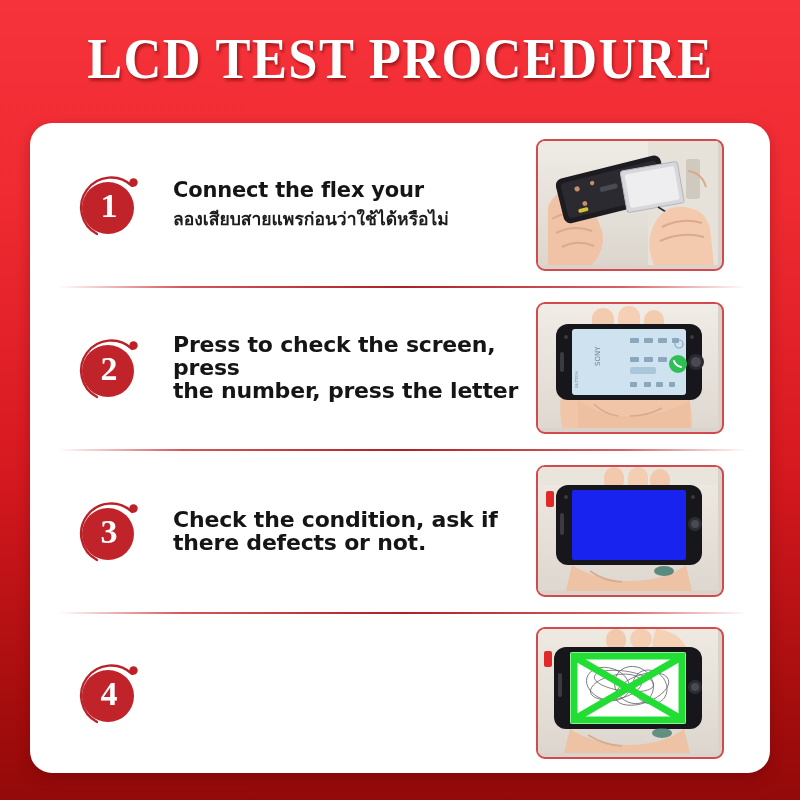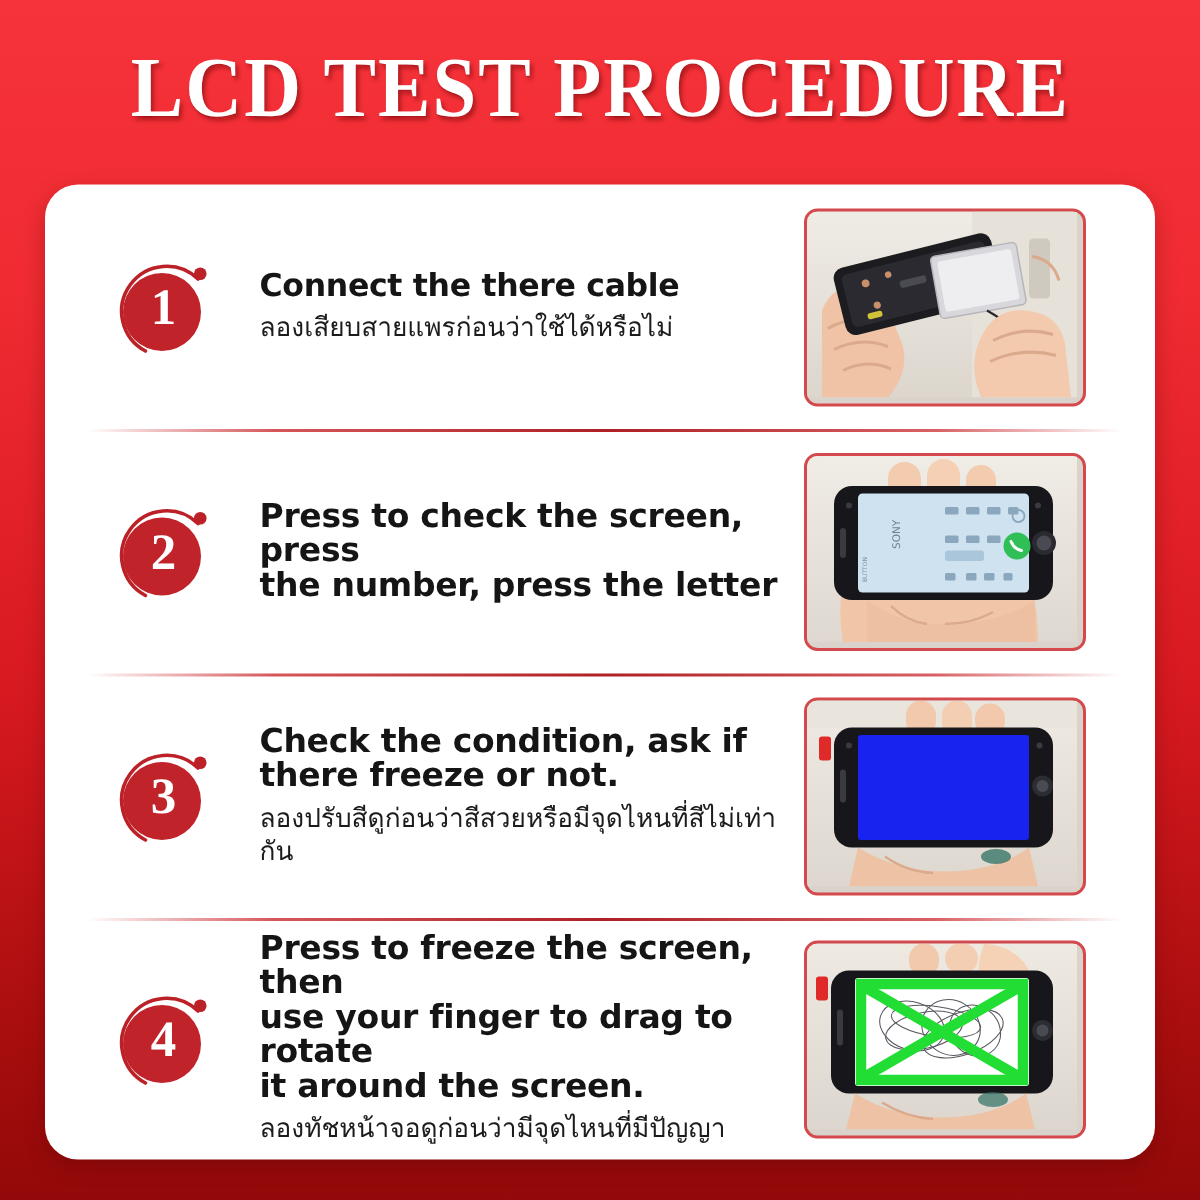--- a/index.html
+++ b/index.html
@@ -132,20 +132,21 @@
     letter-spacing: -0.2px;
     white-space: pre-line;
   }
   .row-1 .en { font-size: 21px; }
   .th {
     margin-top: 6px;
     font-family: "DejaVu Sans", "Liberation Sans", sans-serif;
     font-size: 17.5px;
     line-height: 22px;
     color: #1c1c1c;
+    font-weight: bold;
   }
 
   
   .photo {
     flex: 0 0 184px;
     width: 184px;
     height: 128px;
     margin-right: 46px;
     border: 2px solid #d4494c;
     border-radius: 9px;
@@ -174,21 +175,21 @@
       <div class="row row-1">
         <div class="badge">
           <svg width="74" height="74" viewBox="0 0 74 74">
             <path d="M 62 18 A 30 30 0 1 0 27 66" fill="none" stroke="#bb2127" stroke-width="2.4" stroke-linecap="round"></path>
             <circle cx="63.5" cy="14.5" r="4.2" fill="#bb2127"></circle>
             <circle cx="38" cy="40" r="26" fill="#c0232a"></circle>
           </svg>
           <div class="num">1</div>
         </div>
         <div class="texts">
-          <div class="en">Connect the there cable</div>
+          <div class="en">Connect the flex your</div>
           <div class="th">ลองเสียบสายแพรก่อนว่าใช้ได้หรือไม่</div>
         </div>
         <div class="photo">
           <svg width="180" height="124" viewBox="0 0 180 124">
             <defs>
               <linearGradient id="bg1" x1="0" y1="0" x2="0" y2="1">
                 <stop offset="0" stop-color="#efece6"></stop>
                   <stop offset="1" stop-color="#dcd6cd"></stop>
               </linearGradient>
               <linearGradient id="skin1" x1="0" y1="0" x2="1" y2="1">
@@ -301,22 +302,21 @@
         <div class="badge">
           <svg width="74" height="74" viewBox="0 0 74 74">
             <path d="M 62 18 A 30 30 0 1 0 27 66" fill="none" stroke="#bb2127" stroke-width="2.4" stroke-linecap="round"></path>
             <circle cx="63.5" cy="14.5" r="4.2" fill="#bb2127"></circle>
             <circle cx="38" cy="40" r="26" fill="#c0232a"></circle>
           </svg>
           <div class="num">3</div>
         </div>
         <div class="texts">
           <div class="en">Check the condition, ask if
-there freeze or not.</div>
-          <div class="th">ลองปรับสีดูก่อนว่าสีสวยหรือมีจุดไหนที่สีไม่เท่ากัน</div>
+there defects or not.</div>
         </div>
         <div class="photo">
           <svg width="180" height="124" viewBox="0 0 180 124">
             <defs>
               <linearGradient id="bg3" x1="0" y1="0" x2="0" y2="1">
                 <stop offset="0" stop-color="#efeae3"></stop>
                   <stop offset="1" stop-color="#ddd7cf"></stop>
               </linearGradient>
             </defs>
             <rect width="180" height="124" fill="url(#bg3)"></rect>
@@ -346,24 +346,20 @@
       <div class="row row-4">
         <div class="badge">
           <svg width="74" height="74" viewBox="0 0 74 74">
             <path d="M 62 18 A 30 30 0 1 0 27 66" fill="none" stroke="#bb2127" stroke-width="2.4" stroke-linecap="round"></path>
             <circle cx="63.5" cy="14.5" r="4.2" fill="#bb2127"></circle>
             <circle cx="38" cy="40" r="26" fill="#c0232a"></circle>
           </svg>
           <div class="num">4</div>
         </div>
         <div class="texts">
-          <div class="en">Press to freeze the screen, then
-use your finger to drag to rotate
-it around the screen.</div>
-          <div class="th">ลองทัชหน้าจอดูก่อนว่ามีจุดไหนที่มีปัญญา</div>
         </div>
         <div class="photo">
           <svg width="180" height="124" viewBox="0 0 180 124">
             <defs>
               <linearGradient id="bg4" x1="0" y1="0" x2="0" y2="1">
                 <stop offset="0" stop-color="#eeeae2"></stop>
                   <stop offset="1" stop-color="#dcd6ce"></stop>
               </linearGradient>
             </defs>
             <rect width="180" height="124" fill="url(#bg4)"></rect>

